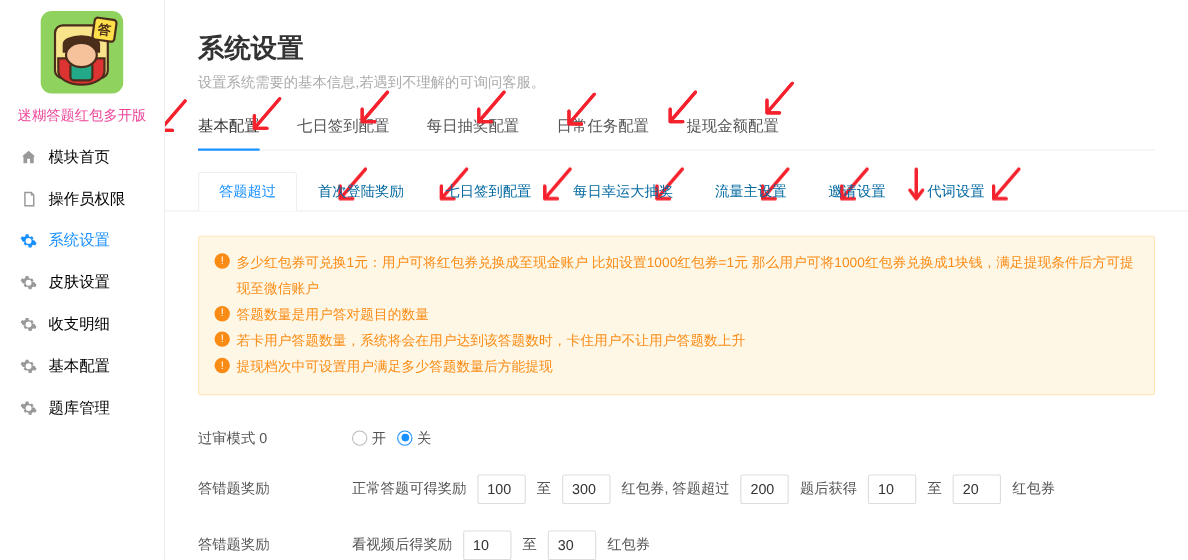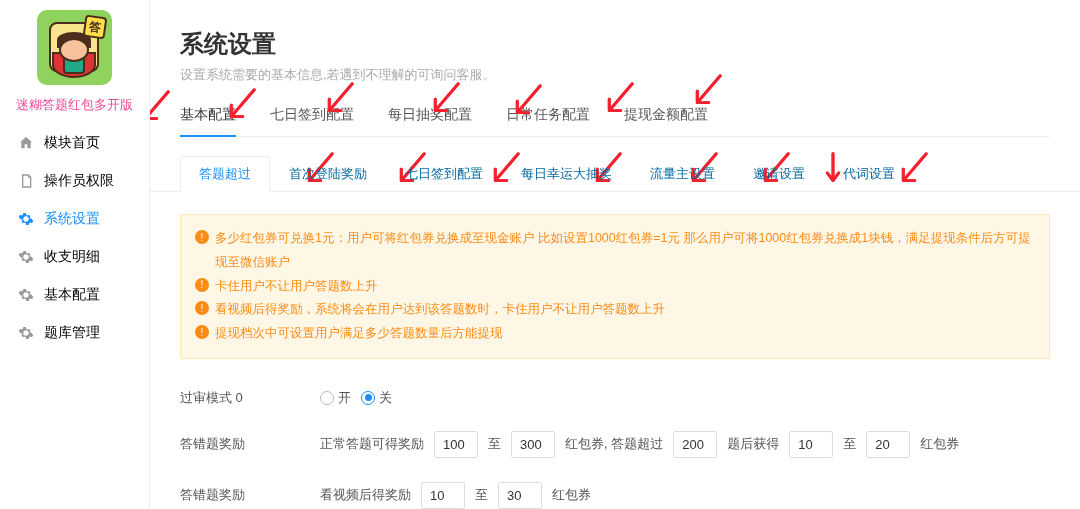--- a/index.html
+++ b/index.html
@@ -93,20 +93,28 @@
           </svg>
       </span>
       <span>系统设置</span>
     </div>
     <div class="nav-item">
       <span class="nav-ico">
           <svg viewBox="0 0 24 24" width="16" height="16" fill="currentColor">
             <path d="M12 8a4 4 0 100 8 4 4 0 000-8zm9 4a7 7 0 01-.1 1.2l2.1 1.6-2 3.4-2.5-1a7 7 0 01-2 1.2l-.4 2.6h-4l-.4-2.6a7 7 0 01-2-1.2l-2.5 1-2-3.4 2.1-1.6A7 7 0 013 12a7 7 0 01.1-1.2L1 9.2l2-3.4 2.5 1a7 7 0 012-1.2L7.9 3h4l.4 2.6a7 7 0 012 1.2l2.5-1 2 3.4-2.1 1.6A7 7 0 0121 12z"></path>
           </svg>
         </span>
+      <span>皮肤设置</span>
+    </div>
+    <div class="nav-item">
+      <span class="nav-ico">
+          <svg viewBox="0 0 24 24" width="16" height="16" fill="currentColor">
+            <path d="M12 8a4 4 0 100 8 4 4 0 000-8zm9 4a7 7 0 01-.1 1.2l2.1 1.6-2 3.4-2.5-1a7 7 0 01-2 1.2l-.4 2.6h-4l-.4-2.6a7 7 0 01-2-1.2l-2.5 1-2-3.4 2.1-1.6A7 7 0 013 12a7 7 0 01.1-1.2L1 9.2l2-3.4 2.5 1a7 7 0 012-1.2L7.9 3h4l.4 2.6a7 7 0 012 1.2l2.5-1 2 3.4-2.1 1.6A7 7 0 0121 12z"></path>
+          </svg>
+        </span>
       <span>收支明细</span>
     </div>
     <div class="nav-item">
       <span class="nav-ico">
           <svg viewBox="0 0 24 24" width="16" height="16" fill="currentColor">
             <path d="M12 8a4 4 0 100 8 4 4 0 000-8zm9 4a7 7 0 01-.1 1.2l2.1 1.6-2 3.4-2.5-1a7 7 0 01-2 1.2l-.4 2.6h-4l-.4-2.6a7 7 0 01-2-1.2l-2.5 1-2-3.4 2.1-1.6A7 7 0 013 12a7 7 0 01.1-1.2L1 9.2l2-3.4 2.5 1a7 7 0 012-1.2L7.9 3h4l.4 2.6a7 7 0 012 1.2l2.5-1 2 3.4-2.1 1.6A7 7 0 0121 12z"></path>
           </svg>
         </span>
       <span>基本配置</span>
     </div>
@@ -191,25 +199,25 @@
           <div class="sub-tab">代词设置</div>
         </div>
 
         <div class="tipbox">
           <div class="tip-line">
               <span class="info-ico">!</span>
               <span>多少红包券可兑换1元：用户可将红包券兑换成至现金账户 比如设置1000红包券=1元 那么用户可将1000红包券兑换成1块钱，满足提现条件后方可提现至微信账户</span>
             </div>
           <div class="tip-line">
               <span class="info-ico">!</span>
-              <span>卡住用户不让用户答题数上升</span>
-            </div>
-          <div class="tip-line">
-              <span class="info-ico">!</span>
-              <span>看视频后得奖励，系统将会在用户达到该答题数时，卡住用户不让用户答题数上升</span>
+              <span>答题数量是用户答对题目的数量</span>
+            </div>
+          <div class="tip-line">
+              <span class="info-ico">!</span>
+              <span>若卡用户答题数量，系统将会在用户达到该答题数时，卡住用户不让用户答题数上升</span>
             </div>
           <div class="tip-line">
               <span class="info-ico">!</span>
               <span>提现档次中可设置用户满足多少答题数量后方能提现</span>
             </div>
         </div>
 
         <div class="form">
           <div class="form-row">
             <div class="form-label">过审模式 0</div>

